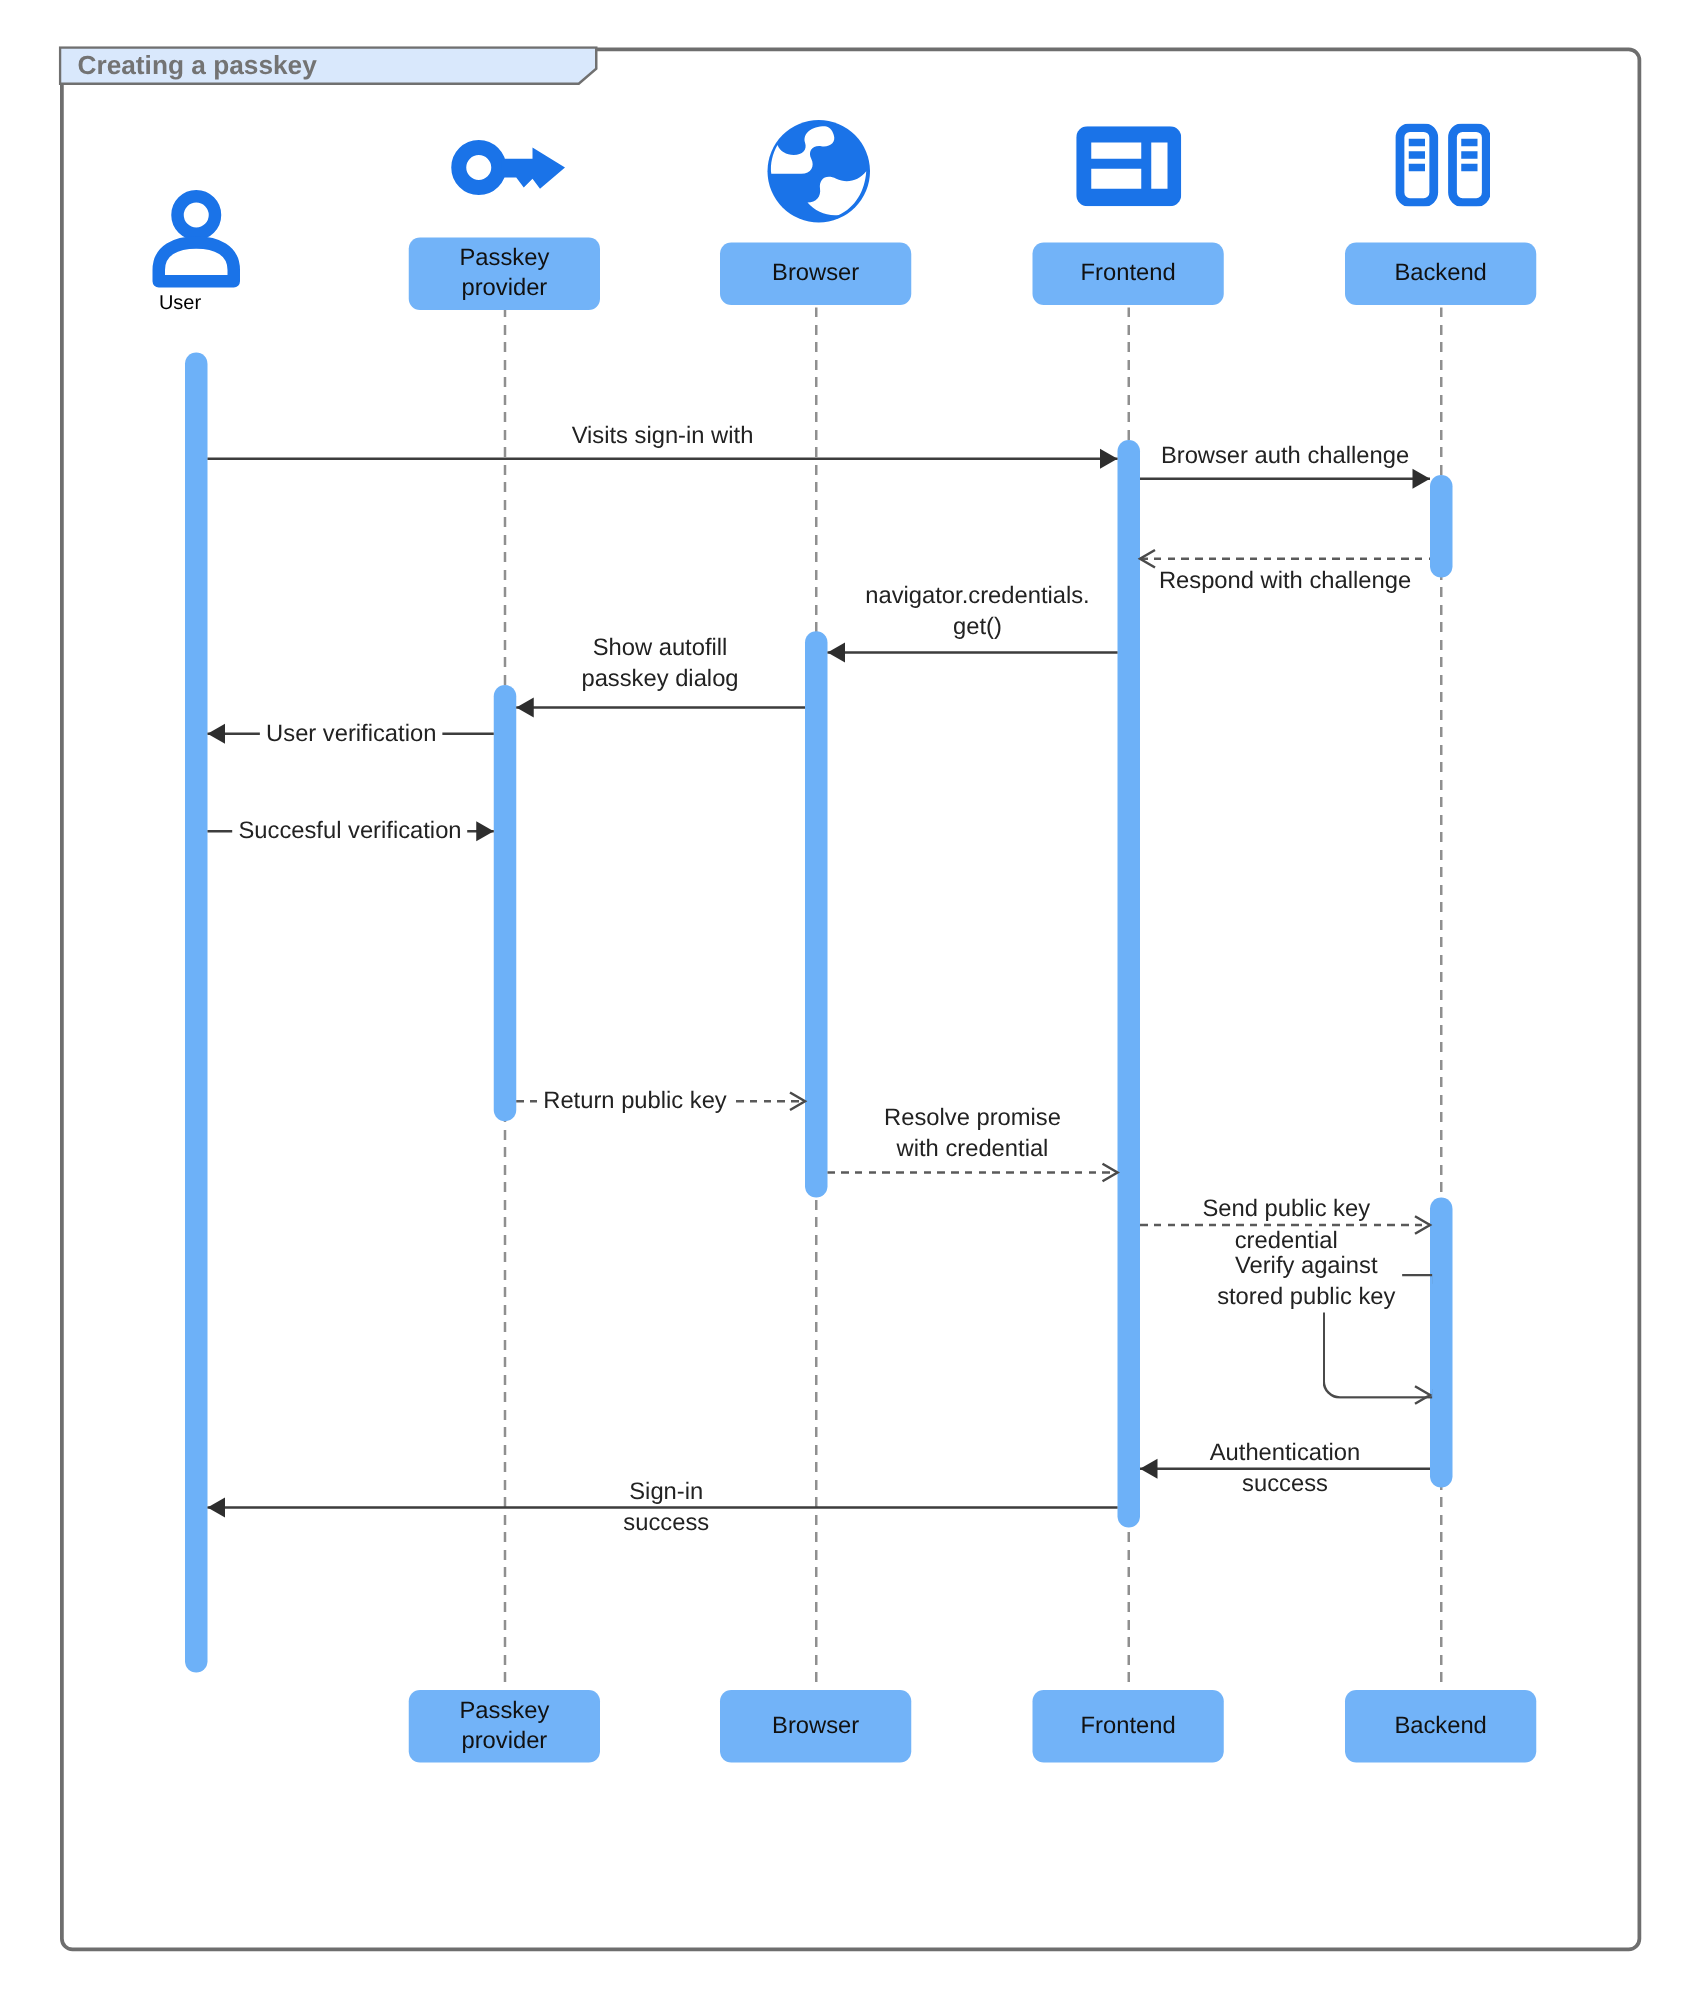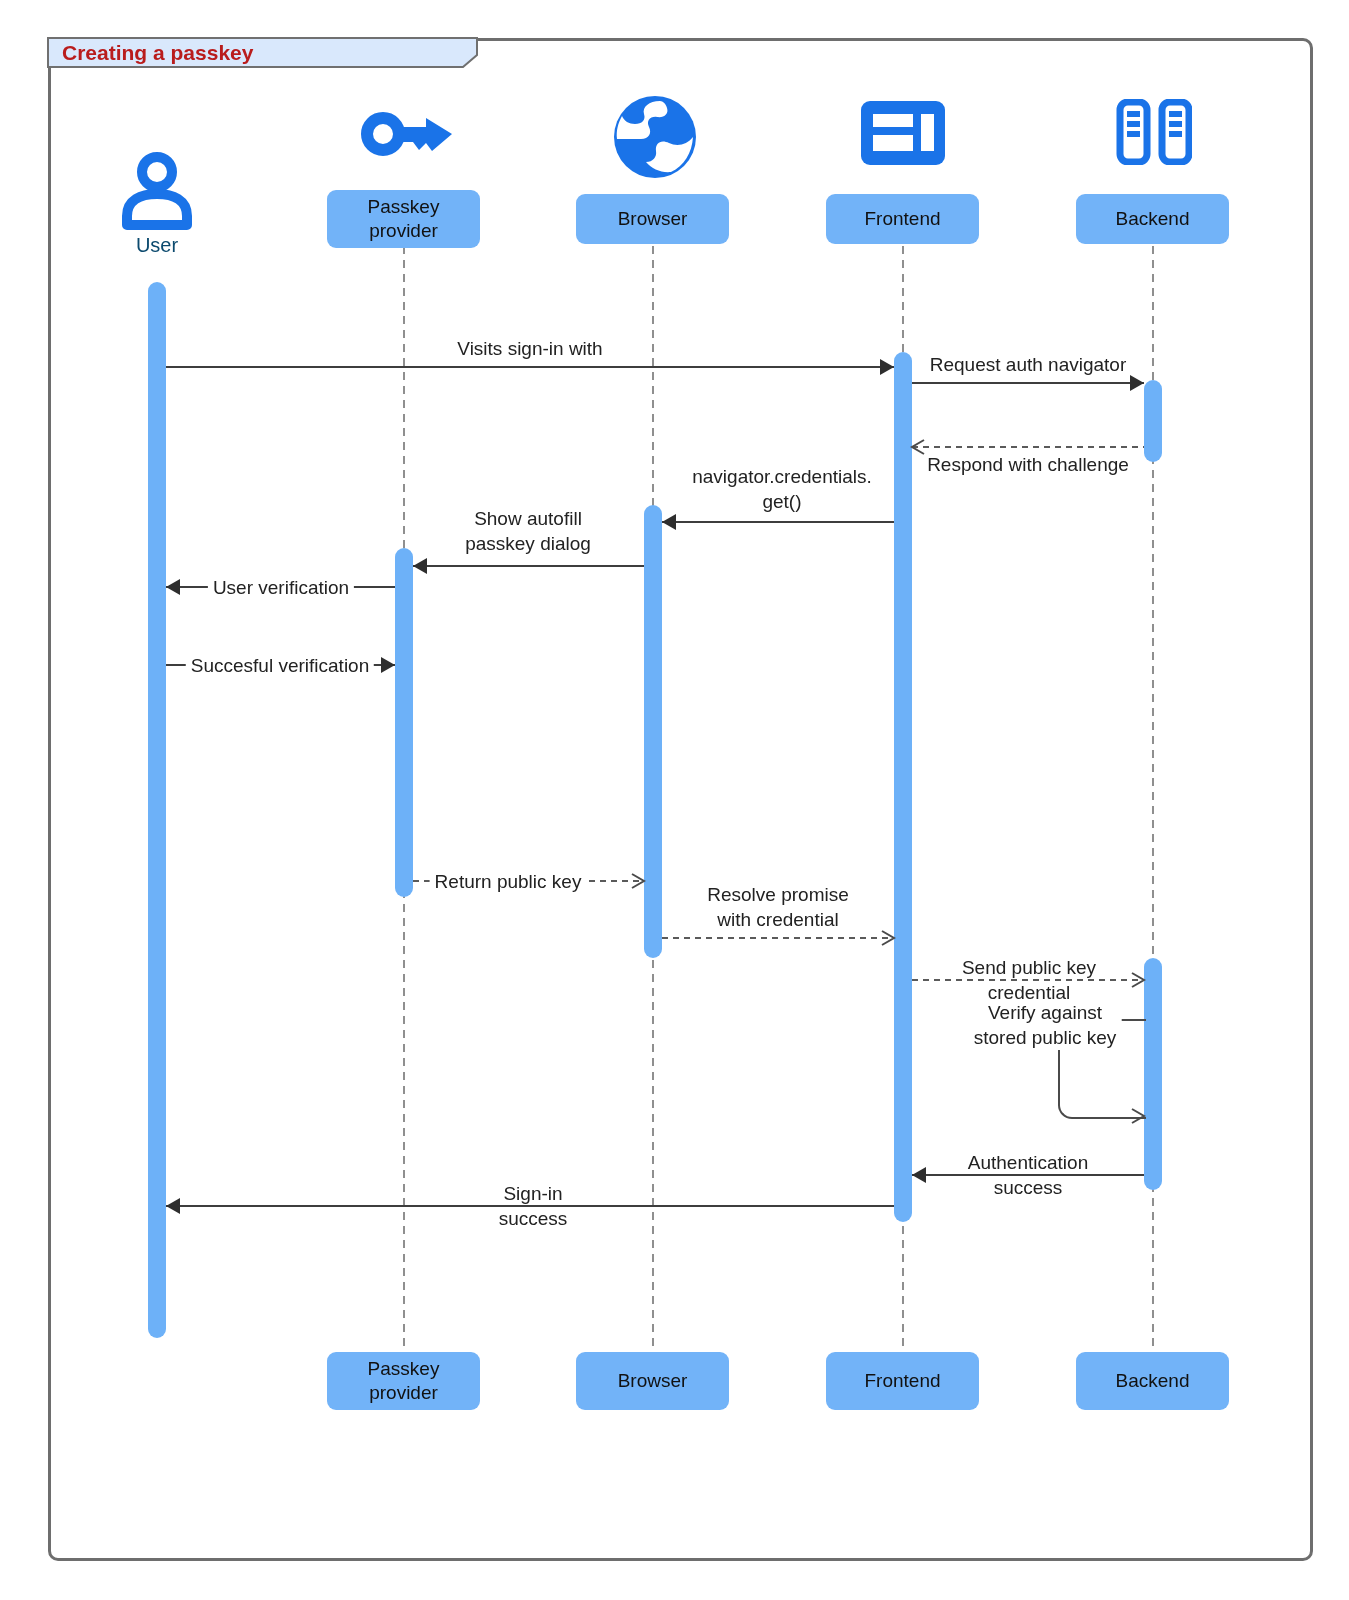--- a/index.html
+++ b/index.html
@@ -1,27 +1,27 @@
 <!DOCTYPE html>
 <html><head>
 <meta charset="utf-8">
 <style>
   html,body{margin:0;padding:0;background:#ffffff;}
   .canvas{position:relative;width:1349px;height:1600px;background:#ffffff;
           font-family:"Liberation Sans",sans-serif;color:#1f1f1f;overflow:hidden;}
   .frame{position:absolute;left:48px;top:38px;width:1259px;height:1517px;
          border:3px solid #6e6e6e;border-radius:10px;background:transparent;}
   .tab-svg{position:absolute;left:47px;top:37px;}
-  .tab-label{position:absolute;left:62px;top:41px;font-size:21px;font-weight:bold;color:#b91c1c;}
+  .tab-label{position:absolute;left:62px;top:41px;font-size:21px;font-weight:bold;color:#737373;}
   
   .abox{position:absolute;width:153px;background:#72b3f8;border-radius:9px;
         display:flex;align-items:center;justify-content:center;text-align:center;
         font-size:19px;line-height:24px;color:#111;padding:0;}
   .abox span{display:block;width:130px;white-space:pre-line;}
-  .user-label{position:absolute;left:117px;top:234px;width:80px;text-align:center;font-size:20px;color:#0c4a6e;}
+  .user-label{position:absolute;left:104px;top:234px;width:80px;text-align:center;font-size:16px;color:#000000;}
   
   .lifeline{position:absolute;top:246px;height:1106px;width:2px;
             background:repeating-linear-gradient(to bottom,#8f8f8f 0 8px,transparent 8px 14px);}
   
   .bar{position:absolute;width:18px;background:#6db1f8;border-radius:9px;}
   
   .ln{position:absolute;height:2px;background:#3d3d3d;}
   .ln.dash{background:repeating-linear-gradient(to right,#5a5a5a 0 6px,transparent 6px 11px);}
   
   .ahf{position:absolute;width:0;height:0;border-top:8px solid transparent;border-bottom:8px solid transparent;}
@@ -122,21 +122,21 @@
   <div class="abox" style="left:1076px;top:1352px;height:58px;">
     <span>Backend</span>
     </div>
 
   <div class="ln" style="left:166px;top:366px;width:728px;"></div>
   <div class="ahf r" style="left:880px;top:359px;"></div>
   <div class="mlabel" style="left:530px;top:336px;">Visits sign-in with</div>
 
   <div class="ln" style="left:912px;top:382px;width:232px;"></div>
   <div class="ahf r" style="left:1130px;top:375px;"></div>
-  <div class="mlabel" style="left:1028px;top:352px;">Request auth navigator</div>
+  <div class="mlabel" style="left:1028px;top:352px;">Browser auth challenge</div>
 
   <div class="ln dash" style="left:912px;top:446px;width:232px;"></div>
   <svg class="aho" style="left:910px;top:438px;" width="16" height="18" viewBox="0 0 16 18">
     <path d="M14 2 L2 9 L14 16" fill="none" stroke="#4a4a4a" stroke-width="2"></path>
     </svg>
   <div class="mlabel" style="left:1028px;top:452px;">Respond with challenge</div>
 
   <div class="ln" style="left:662px;top:521px;width:232px;"></div>
   <div class="ahf l" style="left:662px;top:514px;"></div>
   <div class="mlabel" style="left:782px;top:464px;">navigator.credentials.

